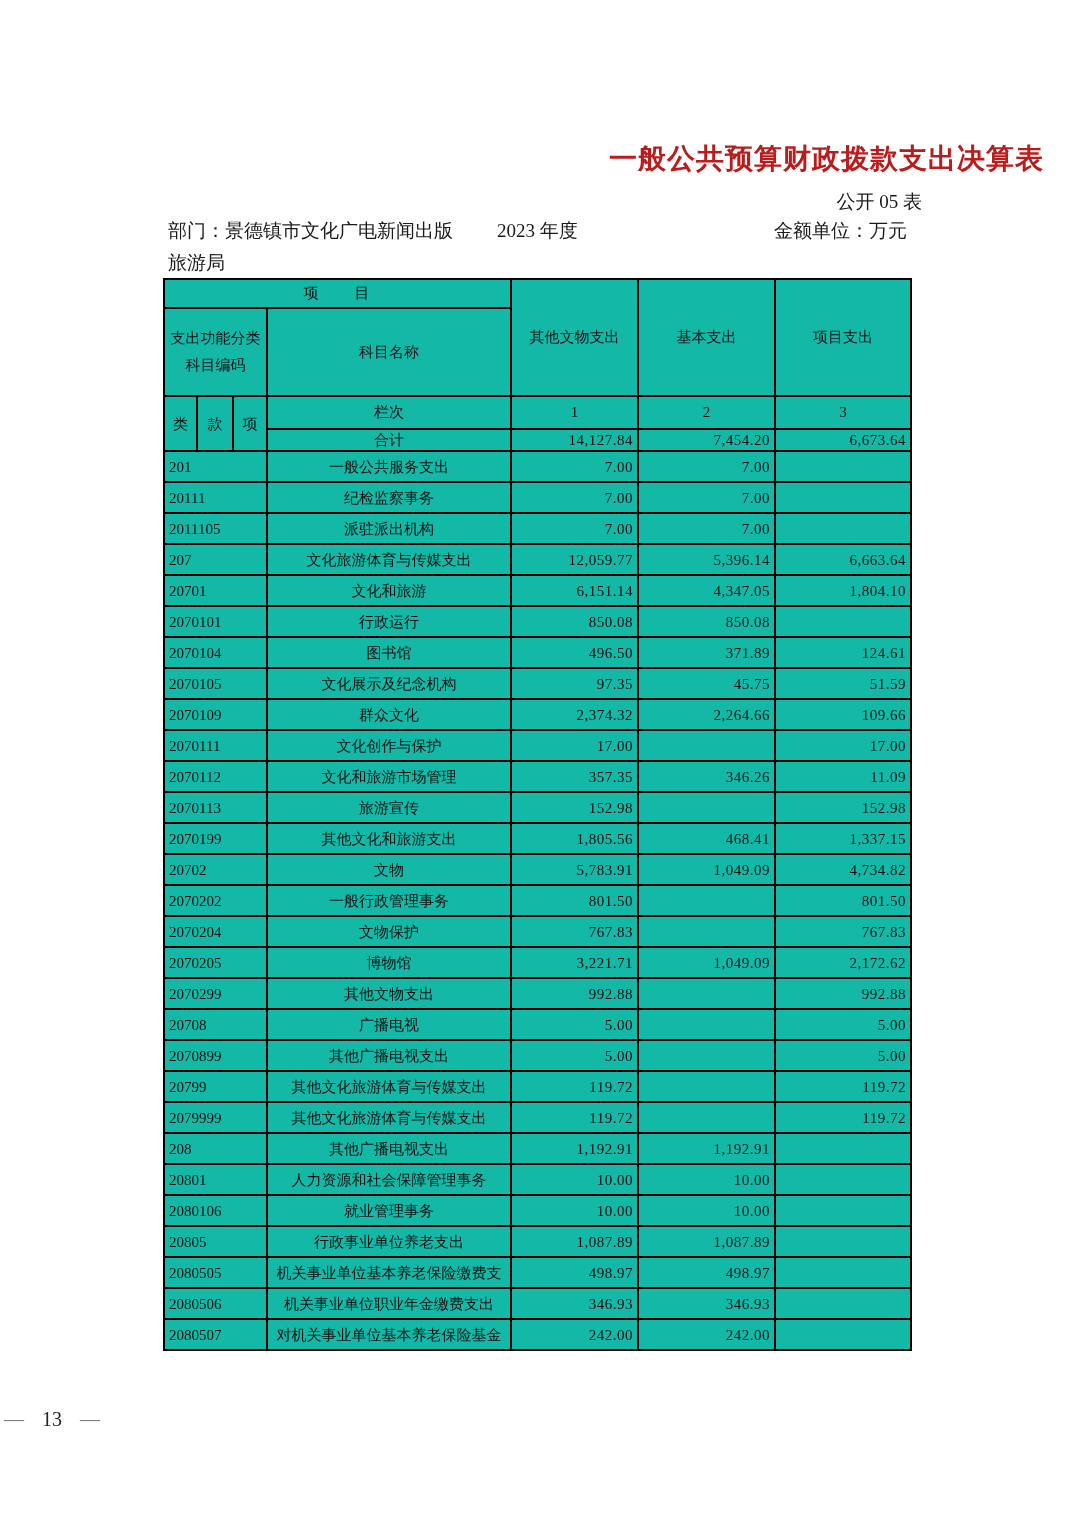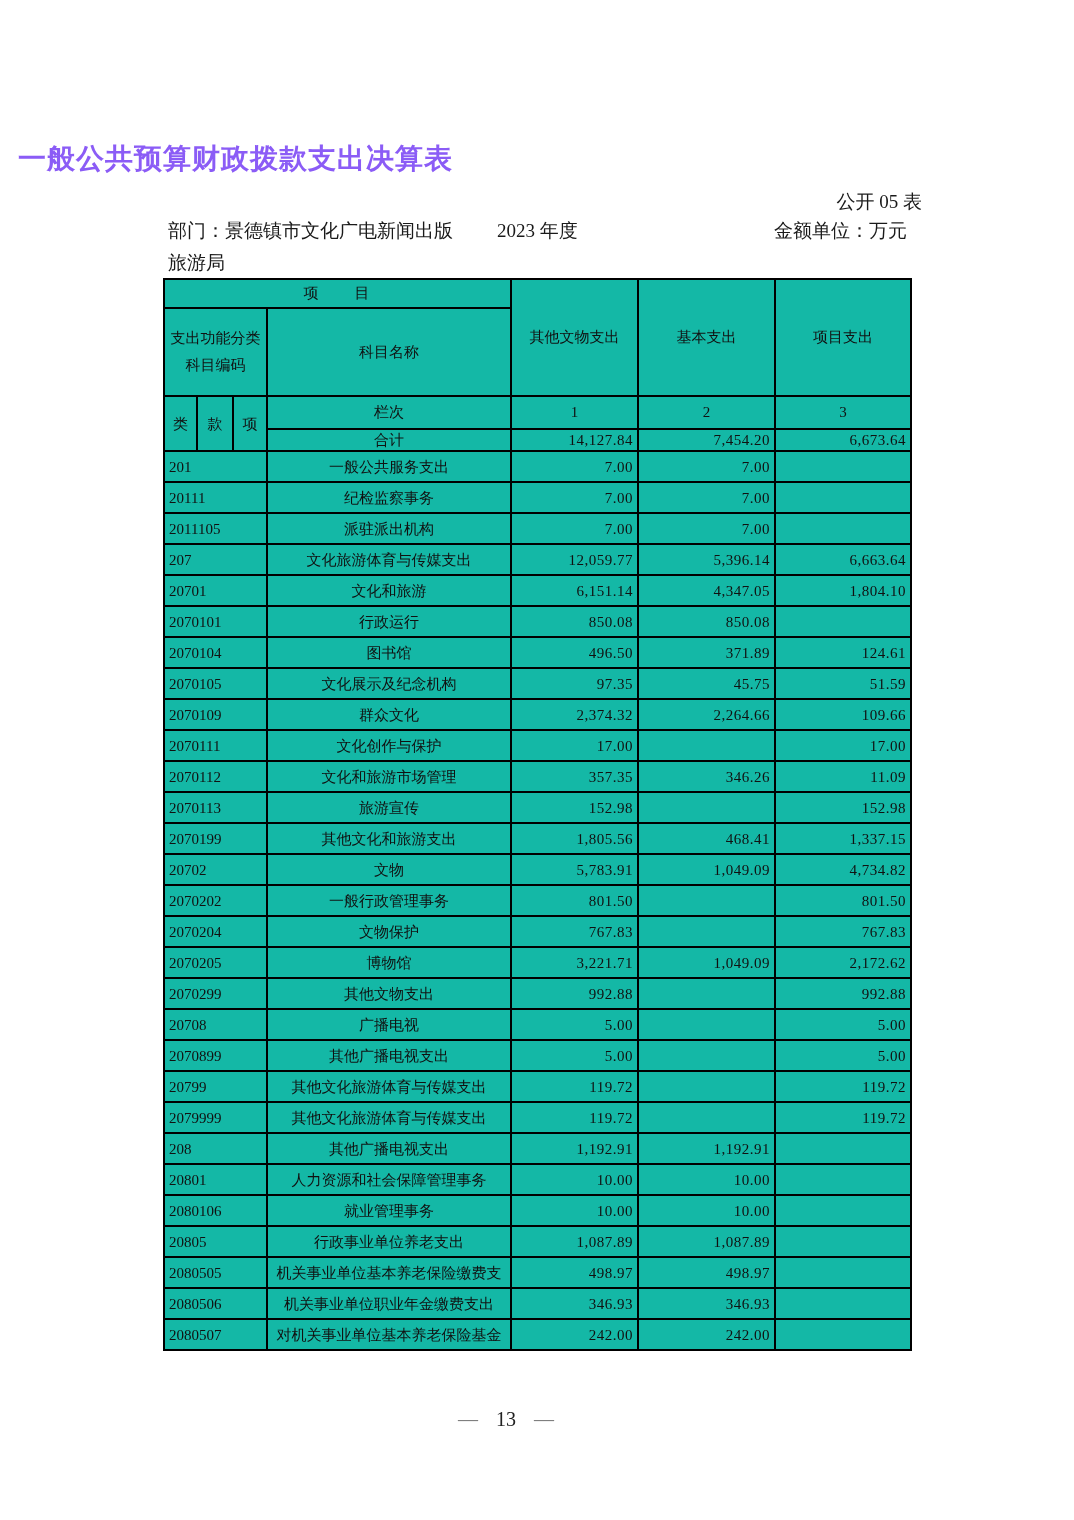--- a/index.html
+++ b/index.html
@@ -11,26 +11,26 @@
     background: #ffffff;
     font-family: "Liberation Serif", "DejaVu Serif", serif;
     color: #1a1a1a;
     overflow: hidden;
   }
   .title {
     position: absolute;
     top: 140px;
     left: 0;
     width: 1044px;
-    text-align: left;
+    text-align: right;
     font-family: "Liberation Sans", "DejaVu Sans", sans-serif;
     font-size: 28px;
     font-weight: bold;
     letter-spacing: 1px;
-    color: #8b5cf6;
+    color: #b91c1c;
     white-space: nowrap;
     padding-left: 18px;
   }
   .table-code {
     position: absolute;
     top: 189px;
     right: 152px;
     font-size: 19px;
     white-space: nowrap;
   }
@@ -67,21 +67,20 @@
   td.name   { text-align: center;  padding-left: 8px; }
   td.num    { text-align: right; padding-right: 8px; letter-spacing: 0.5px; }
   td.two-line div { line-height: 27px; text-align: center; }
   td.proj-head { letter-spacing: 2px; }
 
   .footer {
     position: absolute;
     top: 1408px;
     left: 0;
     width: 1012px;
-    text-align: center;
     font-size: 20px;
     white-space: nowrap;
   }
   .footer .dash { color: #777; margin: 0 4px; }
   .footer .num  { color: #222; margin: 0 9px; }
 </style>
 </head>
 <body>
 
 <div class="page">

